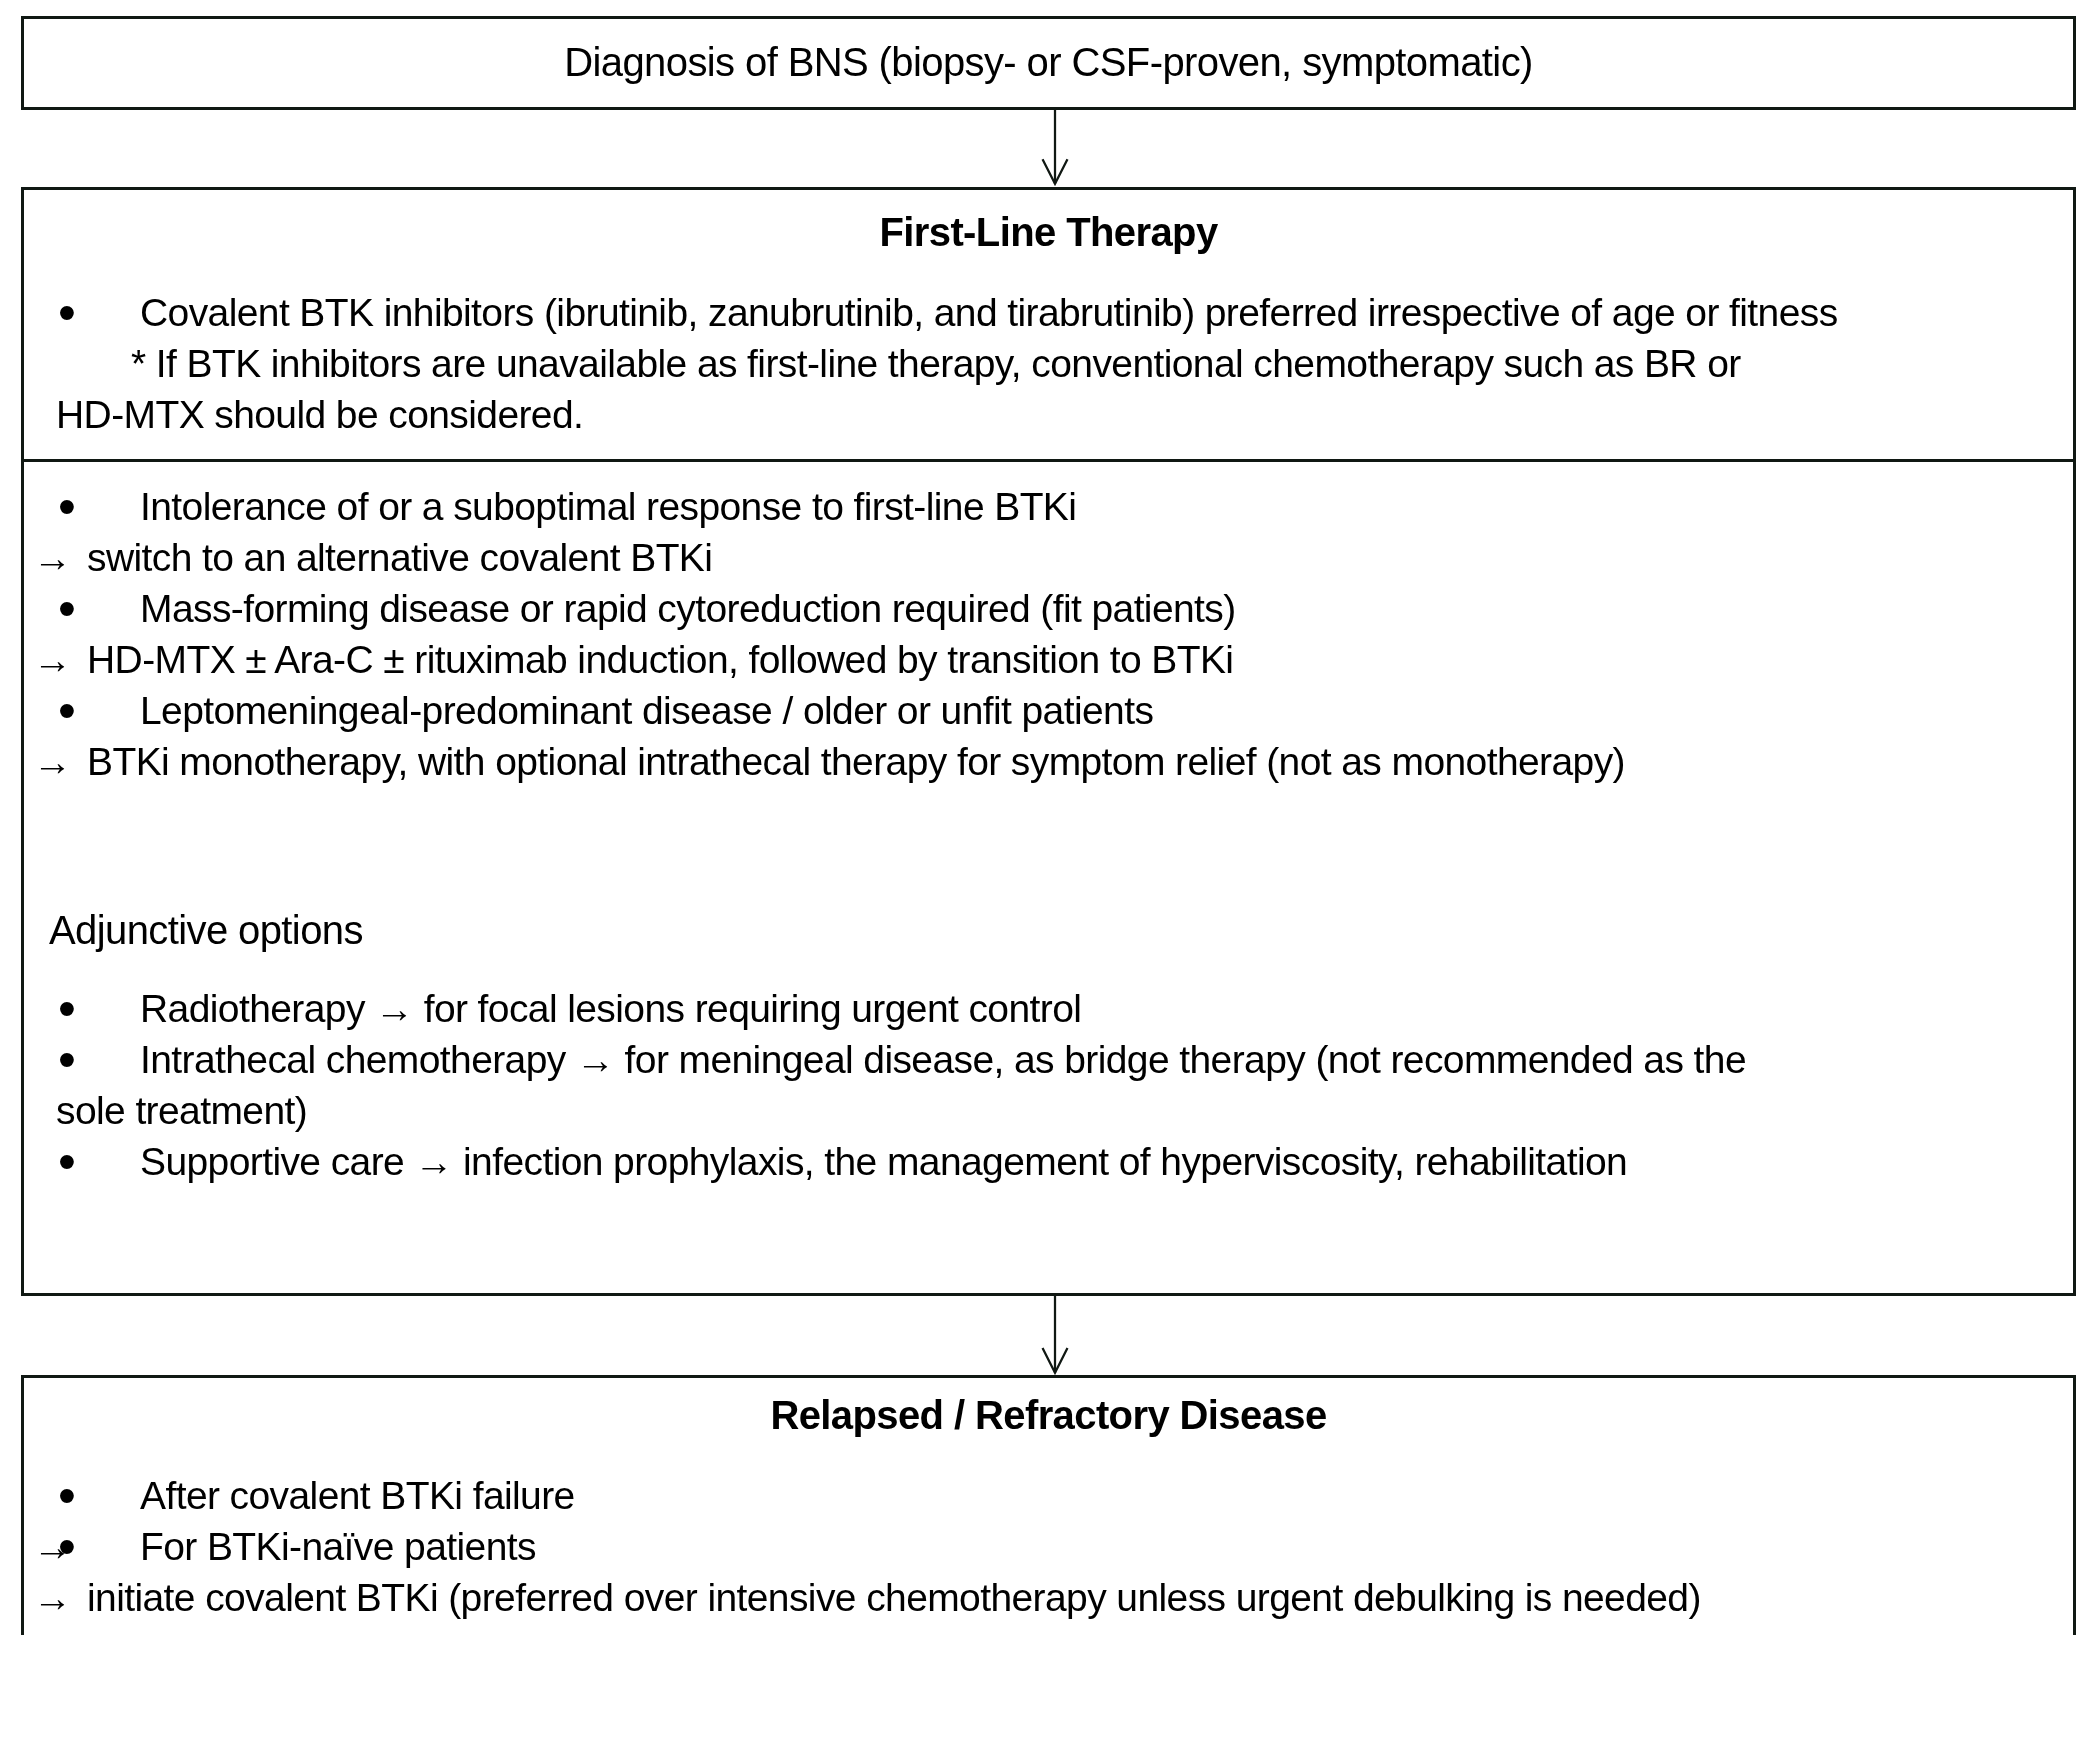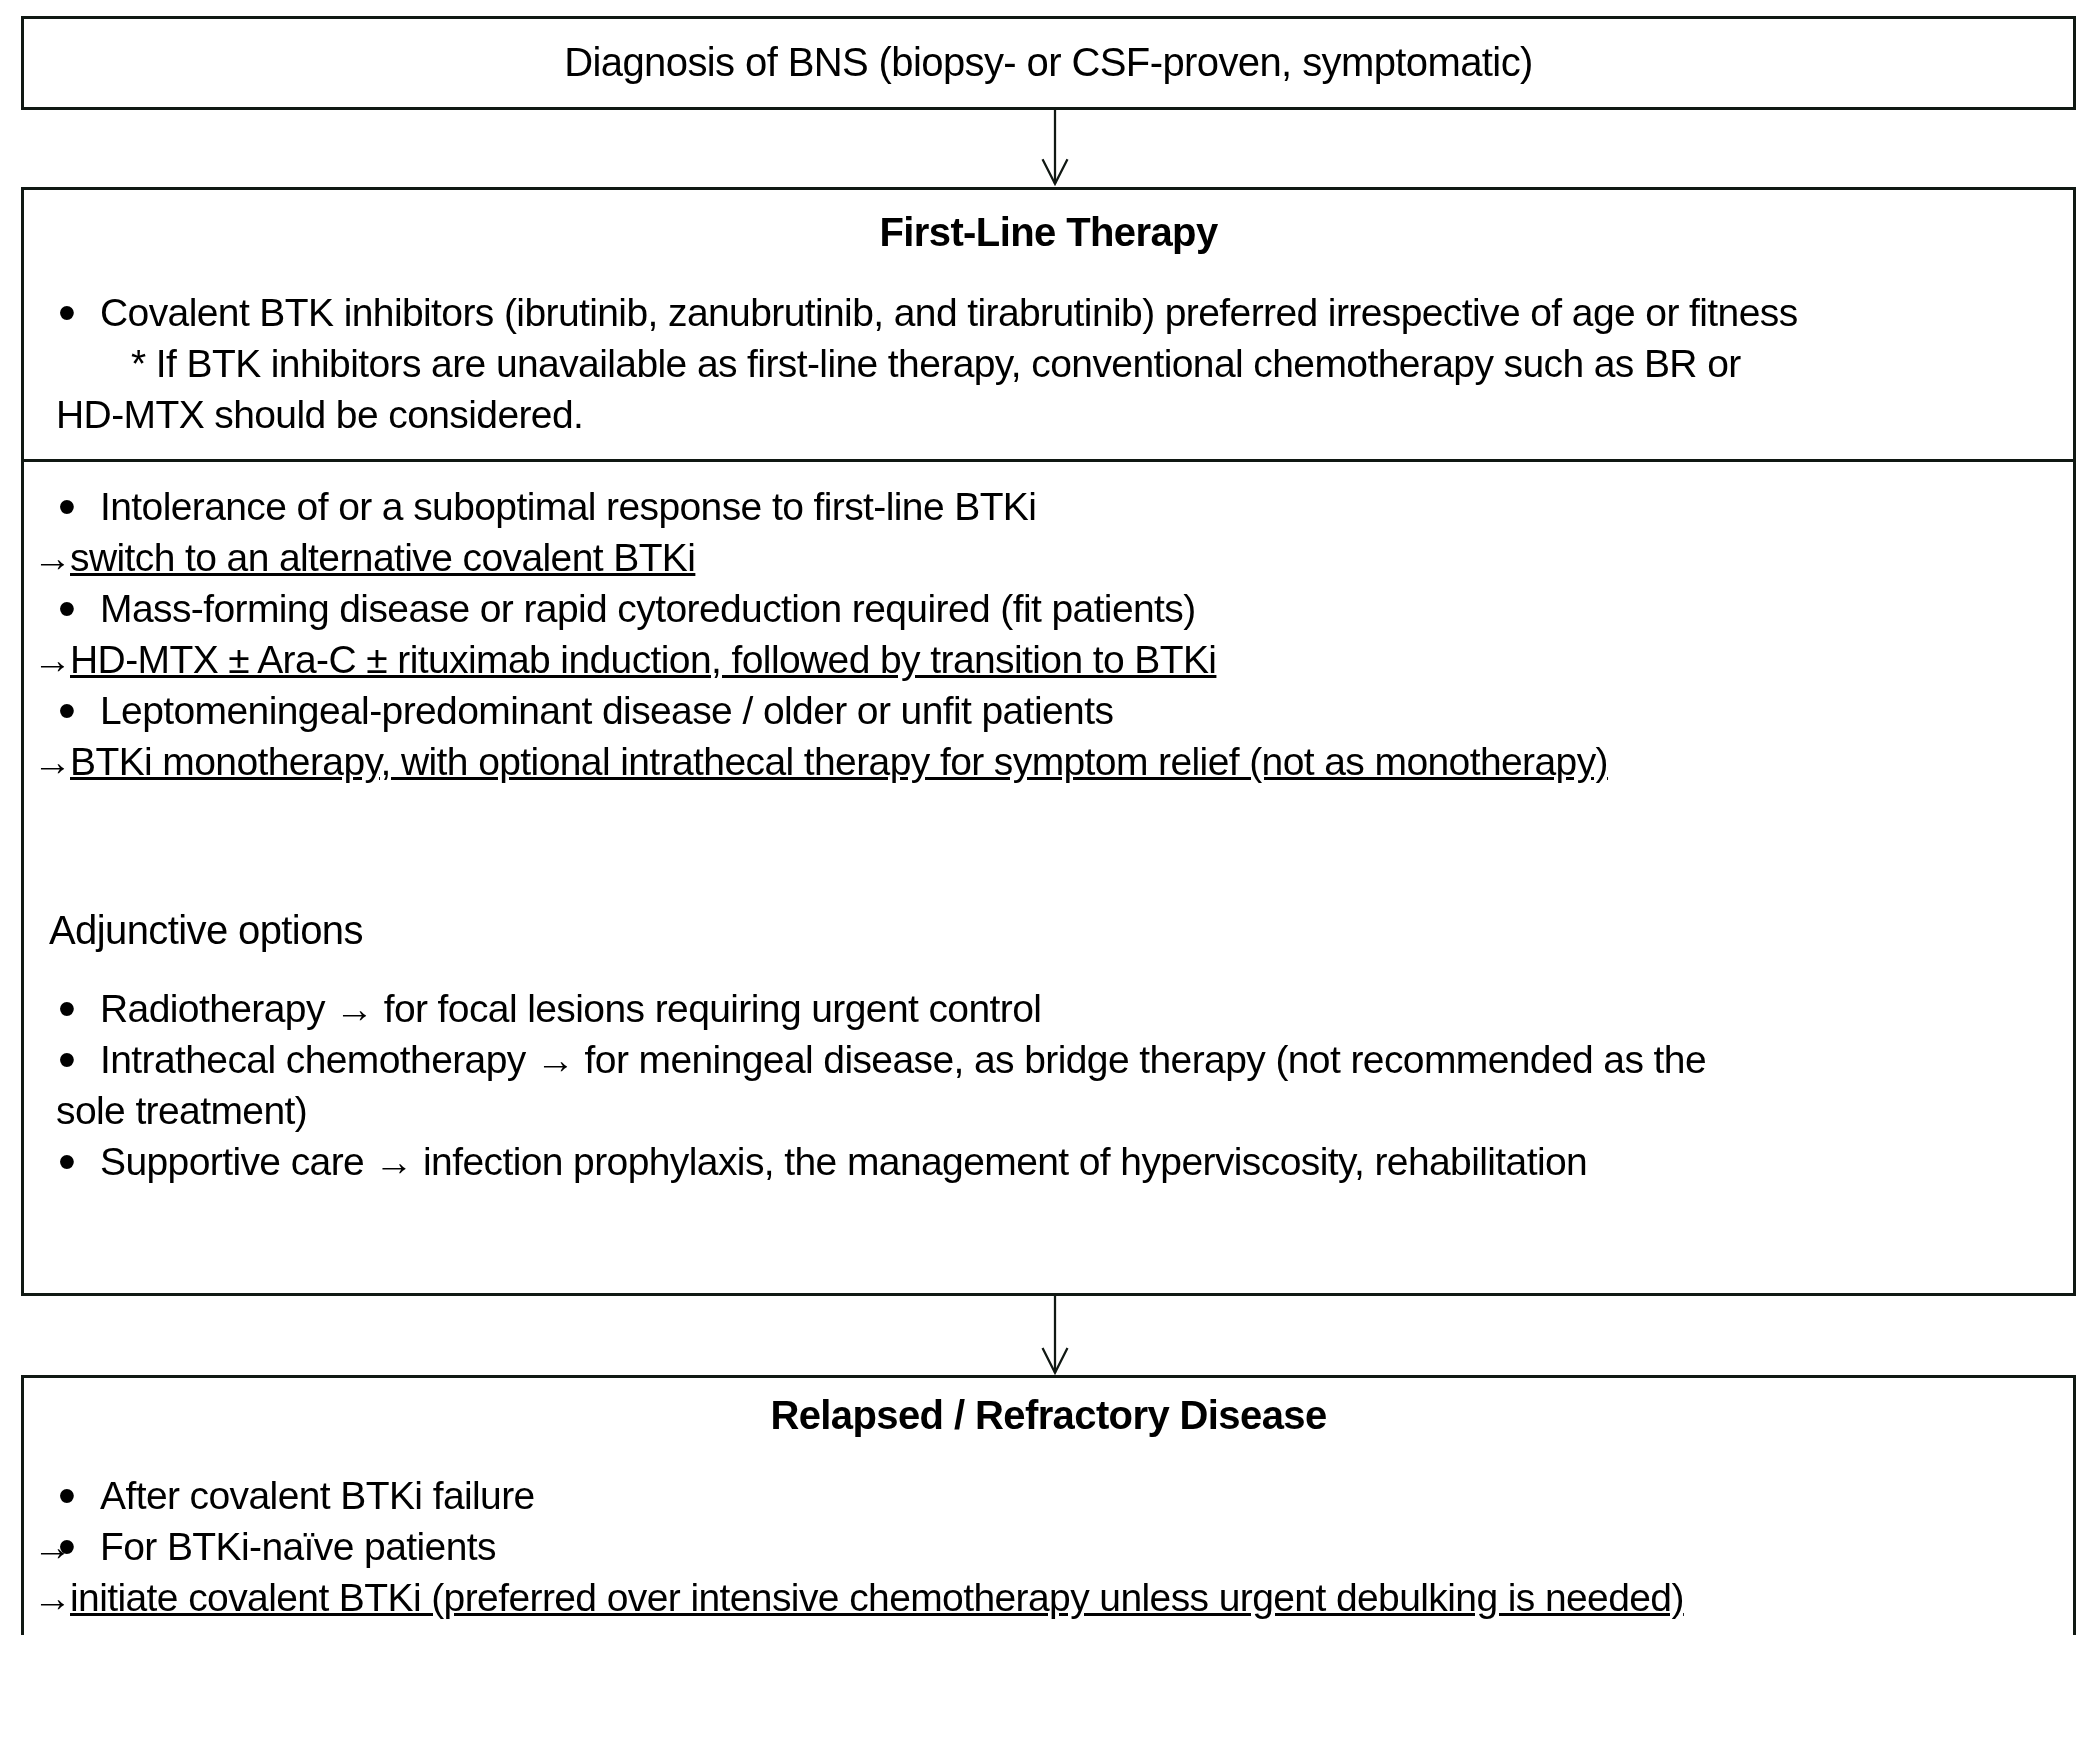--- a/index.html
+++ b/index.html
@@ -48,22 +48,22 @@
   .line {
     position: relative;
     font-size: 39px;
     line-height: 51px;
     letter-spacing: -0.6px;
     white-space: nowrap;
   }
   .line .marker { position: absolute; top: 0; line-height: 51px; }
   .bullet-line .marker { left: 34px; font-size: 51px; }
   .arrow-line  .marker { left: 9px; font-size: 39px; }
-  .bullet-line .txt { display: inline-block; padding-left: 76px; }
-  .arrow-line  .txt { display: inline-block; padding-left: 46px; text-decoration: underline; }
+  .bullet-line .txt { display: inline-block; padding-left: 116px; }
+  .arrow-line  .txt { display: inline-block; padding-left: 63px; }
   .sub-line  { padding-left: 107px; }
   .cont-line { padding-left: 32px; }
 
   #fl-heading   { margin-top: 17px; }
   #fl-top       { margin-top: 29px; }
   .section-divider {
     margin-top: 18.5px;
     height: 0;
     border-top: 3.4px solid #101813;
     width: 100%;

